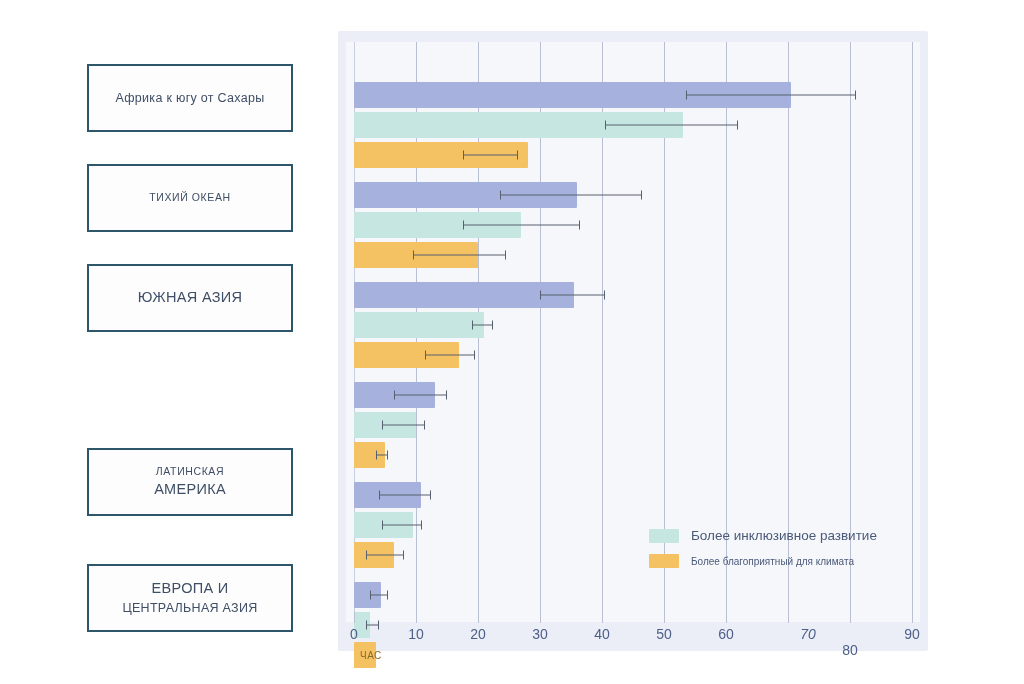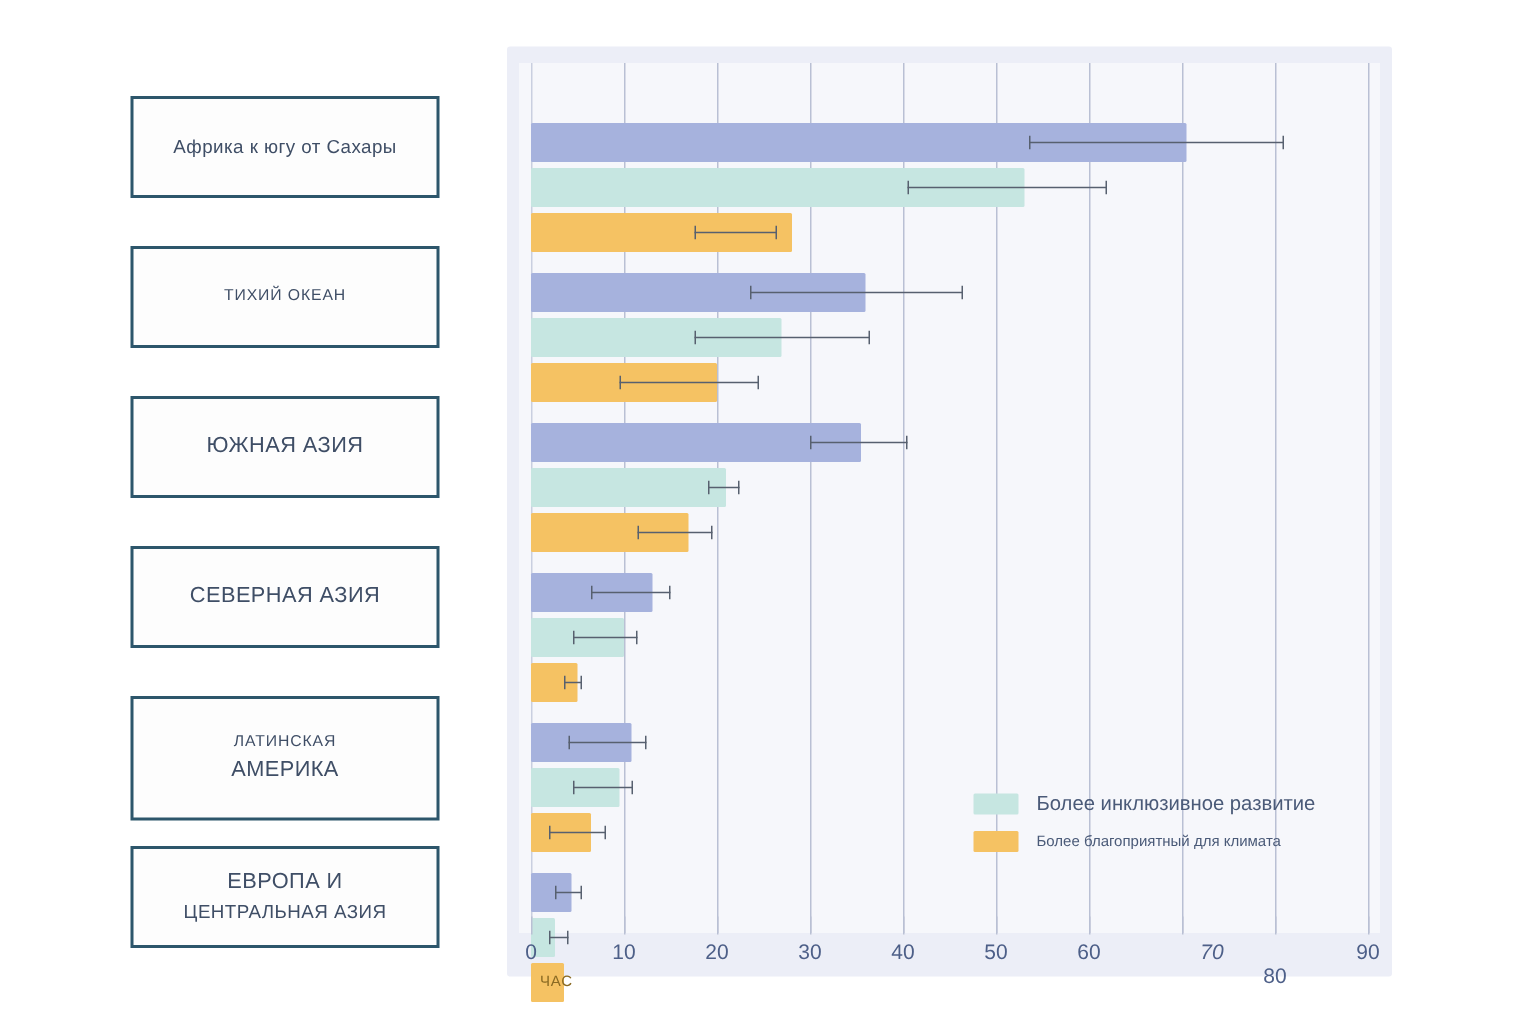--- a/index.html
+++ b/index.html
@@ -170,24 +170,21 @@
 <div id="label-column">
     <div class="label-box" style="top: 22px; height: 68px;">
       <span class="label-line lbl-md">Африка к югу от Сахары</span>
     </div>
     <div class="label-box" style="top: 122px; height: 68px;">
       <span class="label-line lbl-sm">ТИХИЙ ОКЕАН</span>
     </div>
     <div class="label-box" style="top: 222px; height: 68px;">
       <span class="label-line lbl-lg">ЮЖНАЯ АЗИЯ</span>
     </div>
-    <div class="label-box" style="top: 322px; height: 68px;">
-      <span class="label-line lbl-lg">СЕВЕРНАЯ АЗИЯ</span>
-    </div>
-    <div class="label-box" style="top: 422px; height: 83px;">
+    <div class="label-box" style="top: 406px; height: 68px;">
       <span class="label-line lbl-sm">ЛАТИНСКАЯ</span>
       <span class="label-line lbl-lg">АМЕРИКА</span>
     </div>
     <div class="label-box" style="top: 522px; height: 68px;">
       <span class="label-line lbl-lg">ЕВРОПА И</span>
       <span class="label-line lbl-md">ЦЕНТРАЛЬНАЯ АЗИЯ</span>
     </div>
   </div>
 
 <div id="chart-panel">

